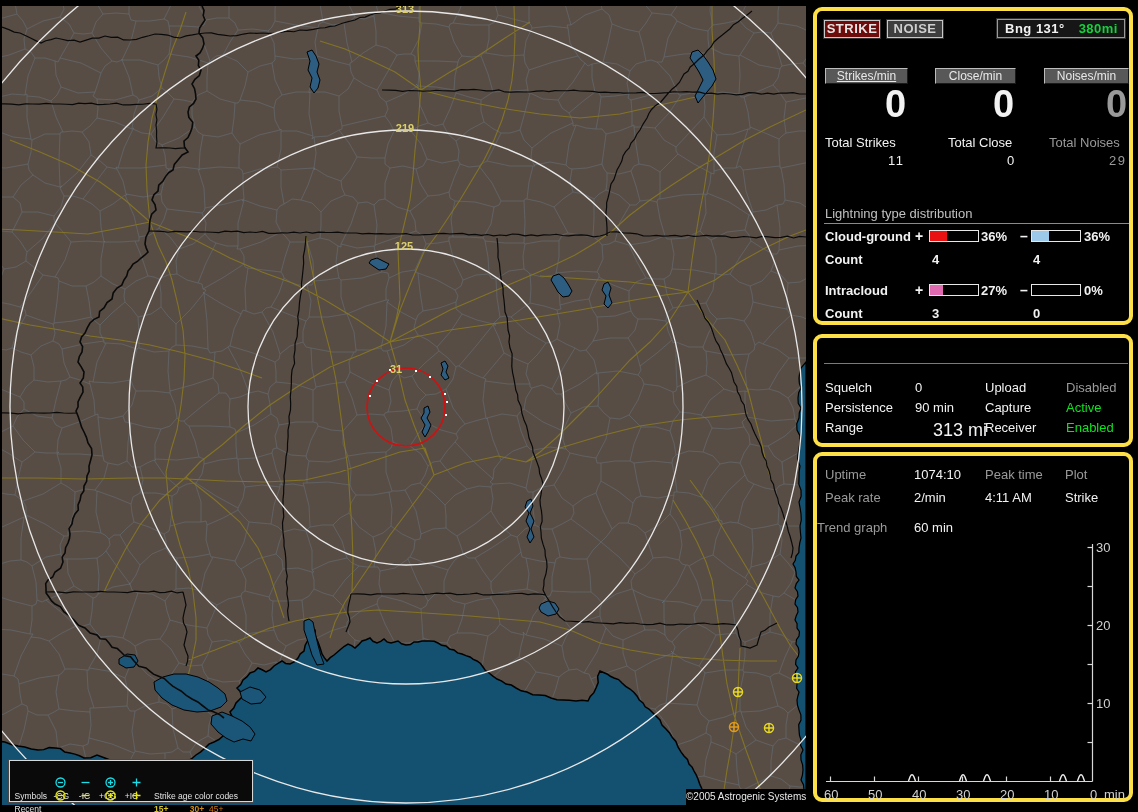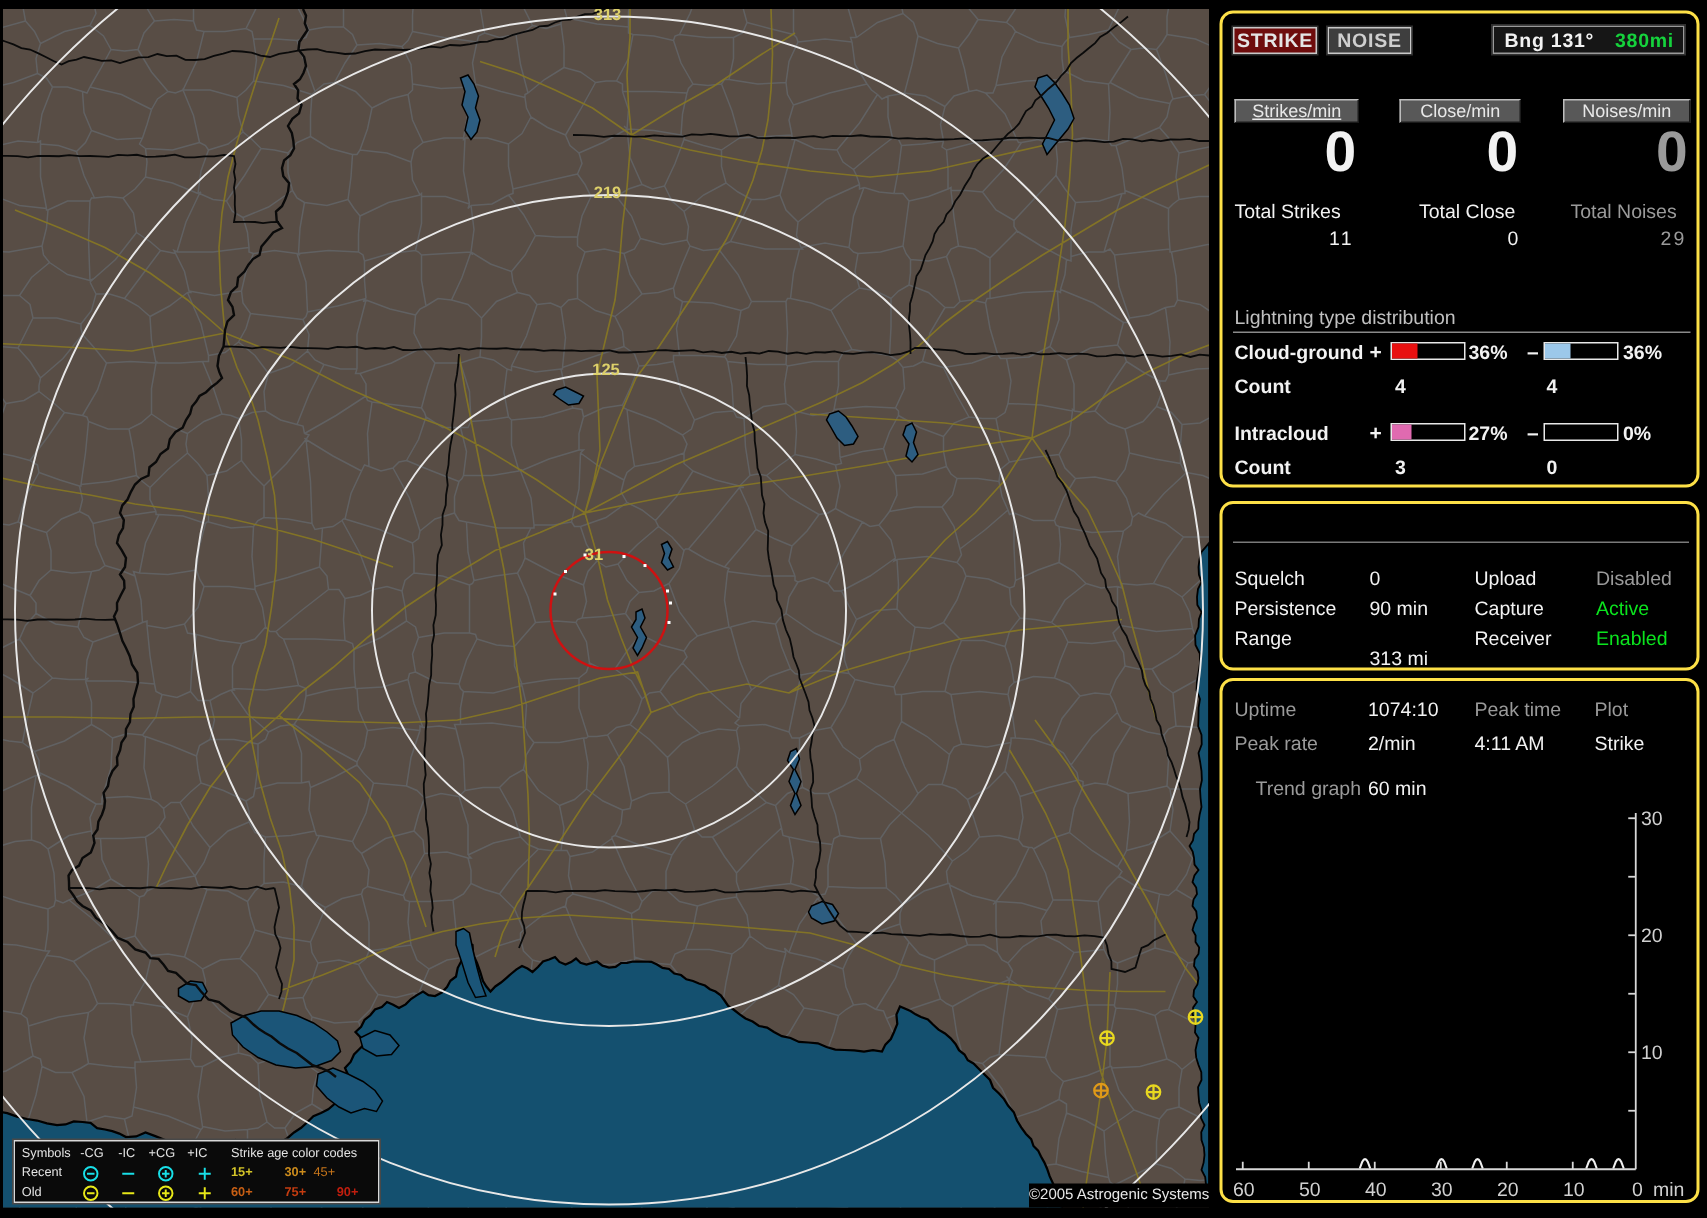--- a/index.html
+++ b/index.html
@@ -1,25 +1,25 @@
 <!DOCTYPE html>
 <html><head><meta charset="utf-8"><style>
 html,body{margin:0;padding:0;background:#000;width:1138px;height:812px;overflow:hidden;
  font-family:"Liberation Sans",sans-serif;}
 #stage{position:relative;width:1138px;height:812px;background:#000;}
 #mapwrap{position:absolute;left:2px;top:6px;width:700px;height:799px;}
 .abs{position:absolute;}
 
 #legend{position:absolute;left:9px;top:760px;width:244px;height:42px;background:#0a0a0a;
  border:1px solid #d8d8d8;outline:1px solid #484848;font-size:8.5px;color:#e4e4e4;box-sizing:border-box;}
-#legend span{position:absolute;white-space:nowrap;line-height:9px;}
+#legend span{position:absolute;white-space:nowrap;line-height:9px;margin-top:28px;}
 #copyr{position:absolute;left:686px;top:789px;width:120px;height:16px;background:#000;color:#e8e8e8;
  font-size:10px;line-height:16px;text-align:left;white-space:nowrap;}
 
-.panel{position:absolute;left:813px;width:320px;background:#000;border:2px solid #fde047;border-radius:9px;box-sizing:border-box;}
+.panel{position:absolute;left:813px;width:320px;background:#000;border:4px solid #fde047;border-radius:9px;box-sizing:border-box;}
 #p1{top:7px;height:318px;}
 #p2{top:334px;height:113px;}
 #p3{top:452px;height:350px;}
 .panel span{position:absolute;white-space:nowrap;}
 .btn{position:absolute;box-sizing:border-box;border:1px solid #c8c8c8;outline:1px solid #303030;
  font-weight:bold;font-size:13px;text-align:center;color:#e4e4e4;letter-spacing:0.5px;}
 .sbtn{position:absolute;box-sizing:border-box;background:#585858;border-top:1px solid #bdbdbd;border-left:1px solid #bdbdbd;
  border-bottom:1px solid #1a1a1a;border-right:1px solid #1a1a1a;color:#e8e8e8;font-size:12px;text-align:center;}
 .w{color:#f2f2f2;} .g{color:#9a9a9a;} .lg{color:#c0c0c0;} .grn{color:#0be41e;} .b{font-weight:bold;}
 .bar{position:absolute;width:50px;height:12px;border:1px solid #e8e8e8;background:#000;box-sizing:border-box;}
@@ -195,34 +195,34 @@
       <div style="position:absolute;left:7px;top:25px;width:304px;height:1px;background:#7a7a7a;"></div>
       <span class="w" style="left:8px;top:42px;font-size:13px;">Squelch</span>
       <span class="w" style="left:98px;top:42px;font-size:13px;">0</span>
       <span class="w" style="left:168px;top:42px;font-size:13px;">Upload</span>
       <span class="g" style="left:249px;top:42px;font-size:13px;">Disabled</span>
       <span class="w" style="left:8px;top:62px;font-size:13px;">Persistence</span>
       <span class="w" style="left:98px;top:62px;font-size:13px;">90 min</span>
       <span class="w" style="left:168px;top:62px;font-size:13px;">Capture</span>
       <span class="grn" style="left:249px;top:62px;font-size:13px;">Active</span>
       <span class="w" style="left:8px;top:82px;font-size:13px;">Range</span>
-      <span class="w" style="left:98px;top:82px;font-size:13px;margin-top:13px;">313 mi</span>
+      <span class="w" style="left:116px;top:82px;font-size:18px;">313 mi</span>
       <span class="w" style="left:168px;top:82px;font-size:13px;">Receiver</span>
       <span class="grn" style="left:249px;top:82px;font-size:13px;">Enabled</span>
     </div>
 <div class="panel" id="p3">
       <span class="g" style="left:8px;top:11px;font-size:13px;">Uptime</span>
       <span class="w" style="left:97px;top:11px;font-size:13px;">1074:10</span>
       <span class="g" style="left:168px;top:11px;font-size:13px;">Peak time</span>
       <span class="g" style="left:248px;top:11px;font-size:13px;">Plot</span>
       <span class="g" style="left:8px;top:34px;font-size:13px;">Peak rate</span>
       <span class="w" style="left:97px;top:34px;font-size:13px;">2/min</span>
       <span class="w" style="left:168px;top:34px;font-size:13px;">4:11 AM</span>
       <span class="w" style="left:248px;top:34px;font-size:13px;">Strike</span>
-      <span class="g" style="left:22px;top:64px;font-size:13px;text-align:center;">Trend graph</span>
+      <span class="g" style="left:0;top:64px;font-size:13px;text-align:center;">Trend graph</span>
       <span class="w" style="left:97px;top:64px;font-size:13px;">60 min</span>
       <svg class="abs" style="left:5px;top:82px" width="306" height="268" viewBox="818 534 306 268">
         <g stroke="#d8d8d8" stroke-width="1.2" fill="none">
           <path d="M1088.5 540 V777.5 M822 777.5 H1088.5"></path>
           <path d="M1083.5 543.5 H1088.5"></path>
           <path d="M1083.5 582.5 H1088.5"></path>
           <path d="M1083.5 621.5 H1088.5"></path>
           <path d="M1083.5 660.5 H1088.5"></path>
           <path d="M1083.5 699.5 H1088.5"></path>
           <path d="M1083.5 738.5 H1088.5"></path>

